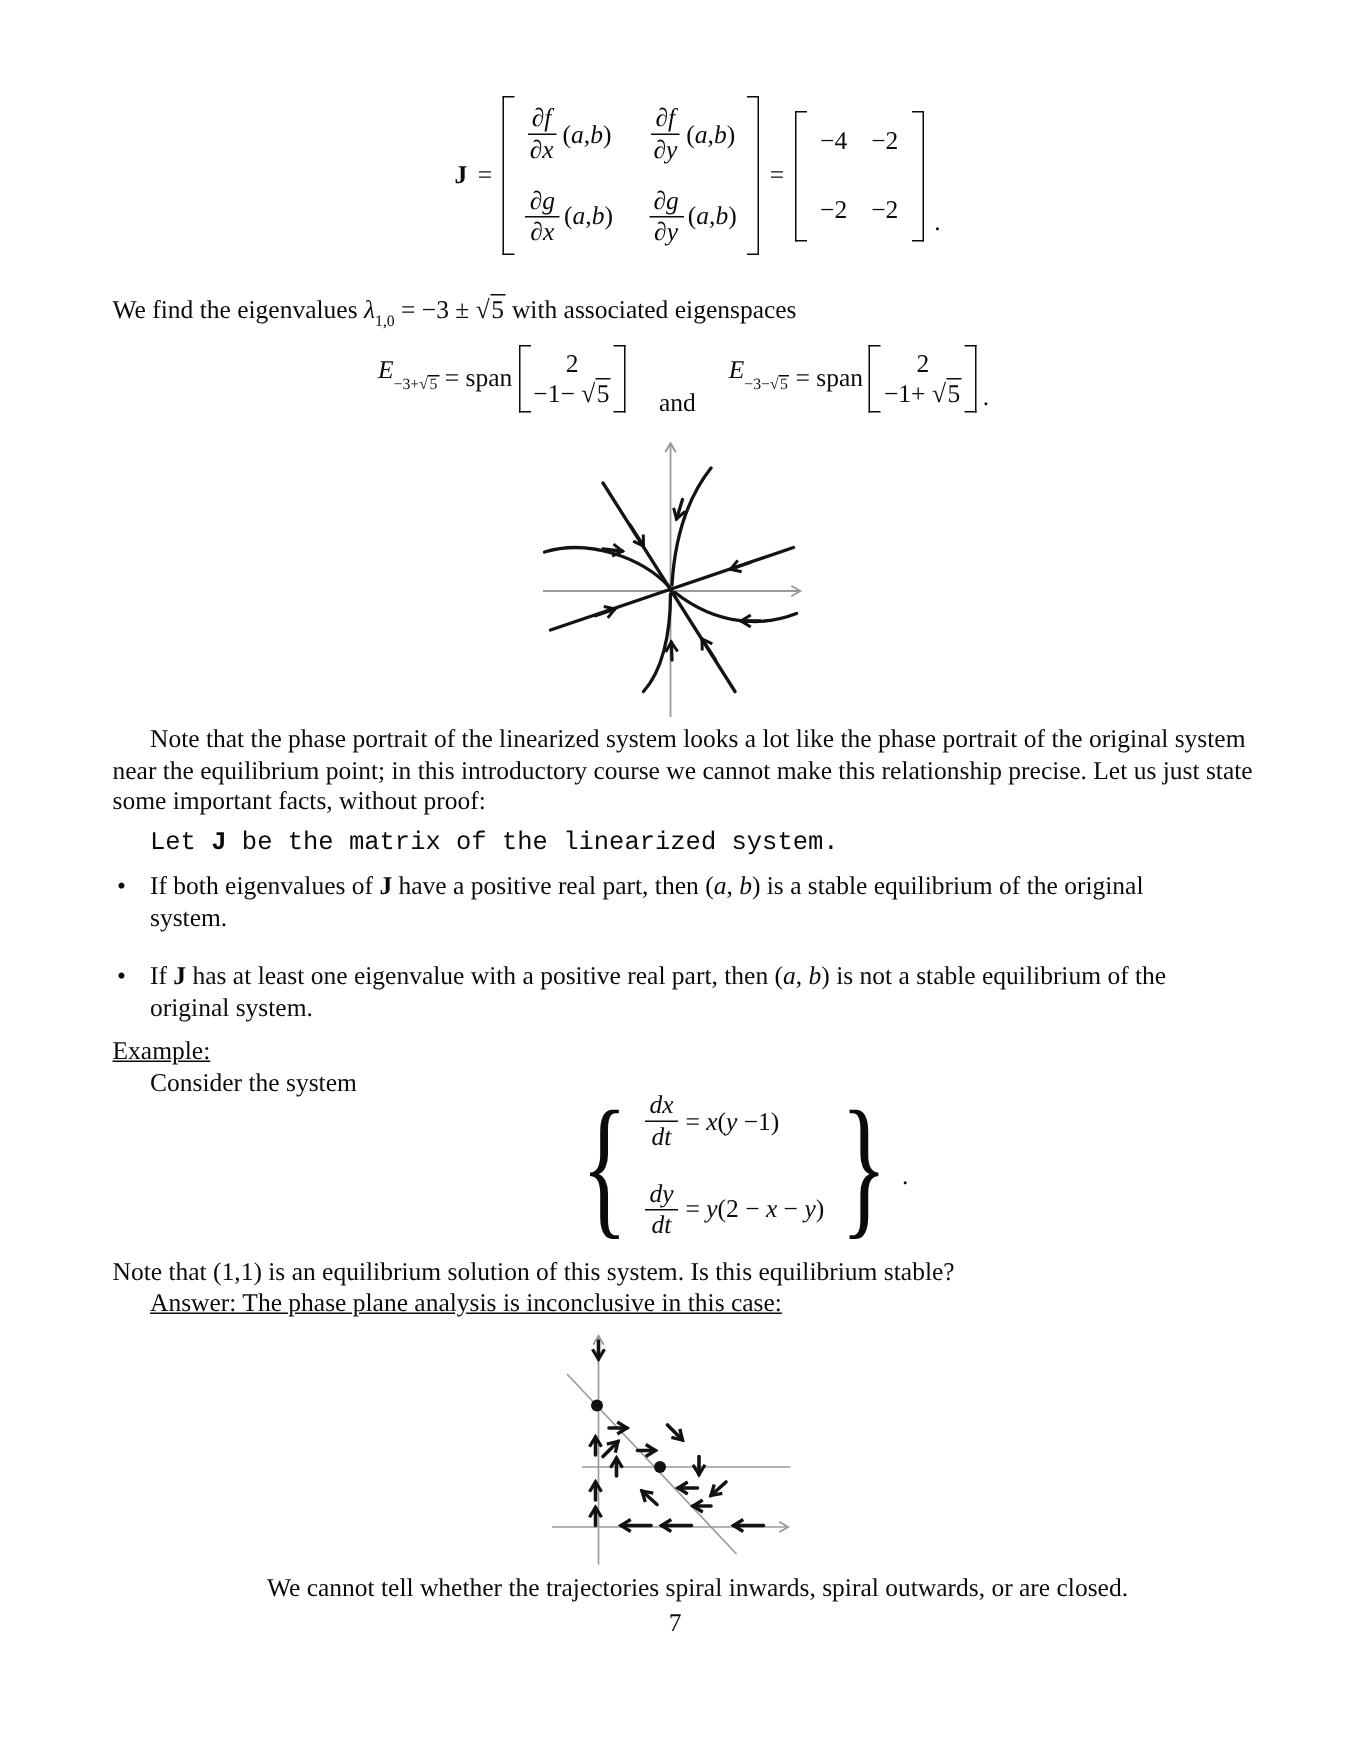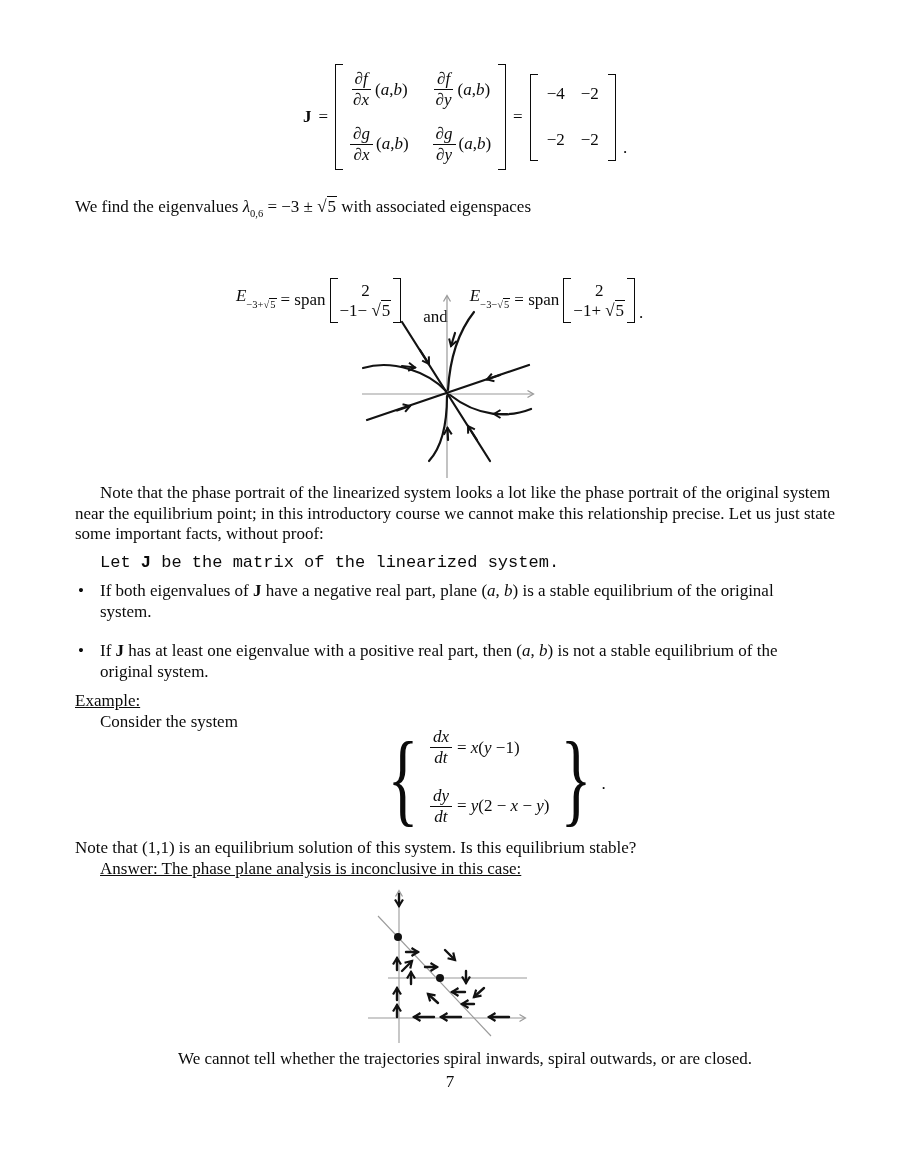--- a/index.html
+++ b/index.html
@@ -95,24 +95,24 @@
         <span>−2</span>
         <span>−2</span>
         <span>−2</span>
       </span>
       <span class="br"></span>
     </span>
     <span class="period-bottom">.</span>
   </div>
 
   <div class="abs" style="left:75px;top:197px;width:790px;">
-    <span>We find the eigenvalues </span><span class="mi">λ</span><sub class="msub">0,6</sub><span> = −3 ± </span><span class="rad">√</span><span class="radicand">5</span><span> with associated eigenspaces</span>
-  </div>
-
-  <div class="abs eig-row" style="left:236px;top:230px;margin-top:48px;">
+    <span>We find the eigenvalues </span><span class="mi">λ</span><sub class="msub">1,0</sub><span> = −3 ± </span><span class="rad">√</span><span class="radicand">5</span><span> with associated eigenspaces</span>
+  </div>
+
+  <div class="abs eig-row" style="left:252px;top:230px;">
     <span class="eig-item">
       <span><span class="mi">E</span><sub class="esub"><span>−3+</span><span>√</span><span class="radicand">5</span></sub></span>
       <span>= span</span>
       <span class="mrow">
         <span class="bl"></span>
         <span class="evec">
           <span>2</span>
           <span><span>−1− </span><span>√</span><span class="radicand">5</span></span>
         </span>
         <span class="br"></span>
@@ -164,21 +164,21 @@
       <line x1="448" y1="440" x2="447.5" y2="428" marker-end="url(#d1b)"></line>
     </g>
   </svg>
 
   <div class="abs" style="left:75px;top:483px;width:774px;text-indent:25px;">Note that the phase portrait of the linearized system looks a lot like the phase portrait of the original system near the equilibrium point; in this introductory course we cannot make this relationship precise. Let us just state some important facts, without proof:</div>
 
   <div class="abs" style="left:100px;top:553px;width:700px;font-family:Liberation Mono, monospace;"><span>Let </span><span class="seg-b">J</span><span> be the matrix of the linearized system.</span></div>
 
   <div>
     <span class="abs bullet-marker" style="top:581px;">•</span>
-    <div class="abs bullet-text" style="top:581px;"><span>If both eigenvalues of </span><span class="seg-b">J</span><span> have a negative real part, plane (</span><span class="seg-i">a</span><span>, </span><span class="seg-i">b</span><span>) is a stable equilibrium of the original system.</span></div>
+    <div class="abs bullet-text" style="top:581px;"><span>If both eigenvalues of </span><span class="seg-b">J</span><span> have a positive real part, then (</span><span class="seg-i">a</span><span>, </span><span class="seg-i">b</span><span>) is a stable equilibrium of the original system.</span></div>
   </div>
 
   <div>
     <span class="abs bullet-marker" style="top:641px;">•</span>
     <div class="abs bullet-text" style="top:641px;"><span>If </span><span class="seg-b">J</span><span> has at least one eigenvalue with a positive real part, then (</span><span class="seg-i">a</span><span>, </span><span class="seg-i">b</span><span>) is not a stable equilibrium of the original system.</span></div>
   </div>
 
   <div class="abs underlined" style="left:75px;top:691px;">Example:</div>
   <div class="abs" style="left:100px;top:712px;">Consider the system</div>
 

